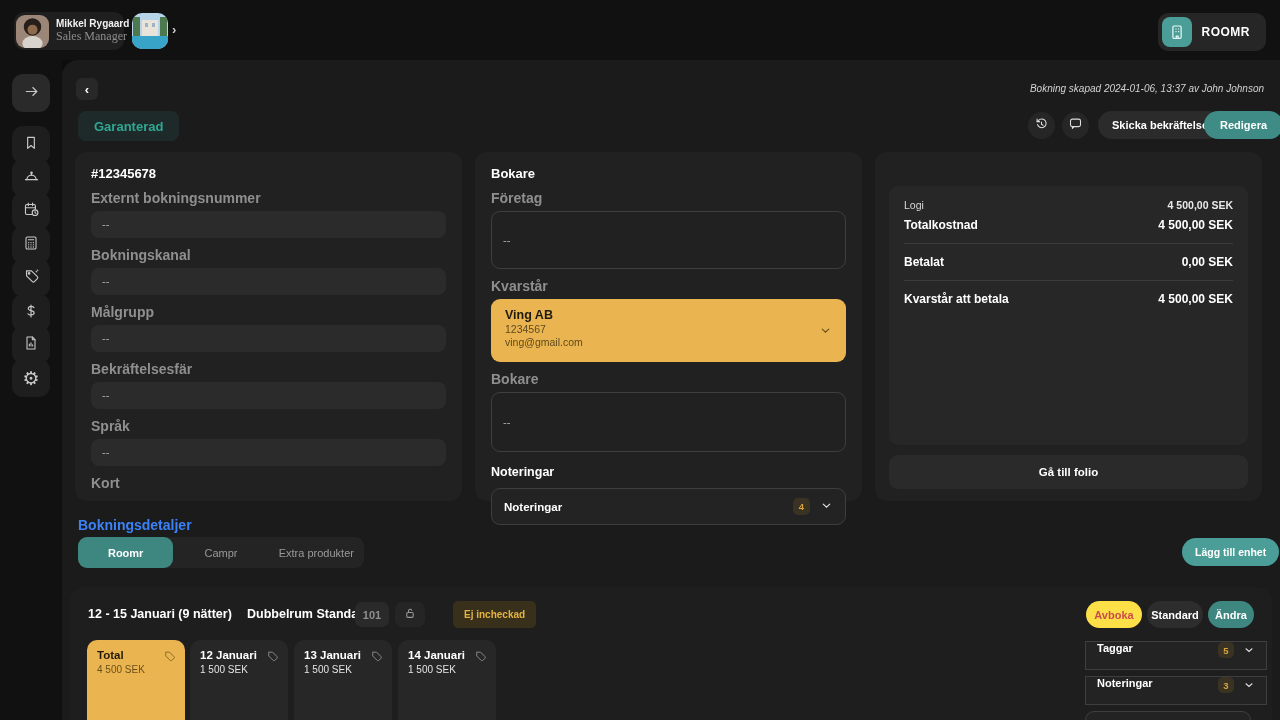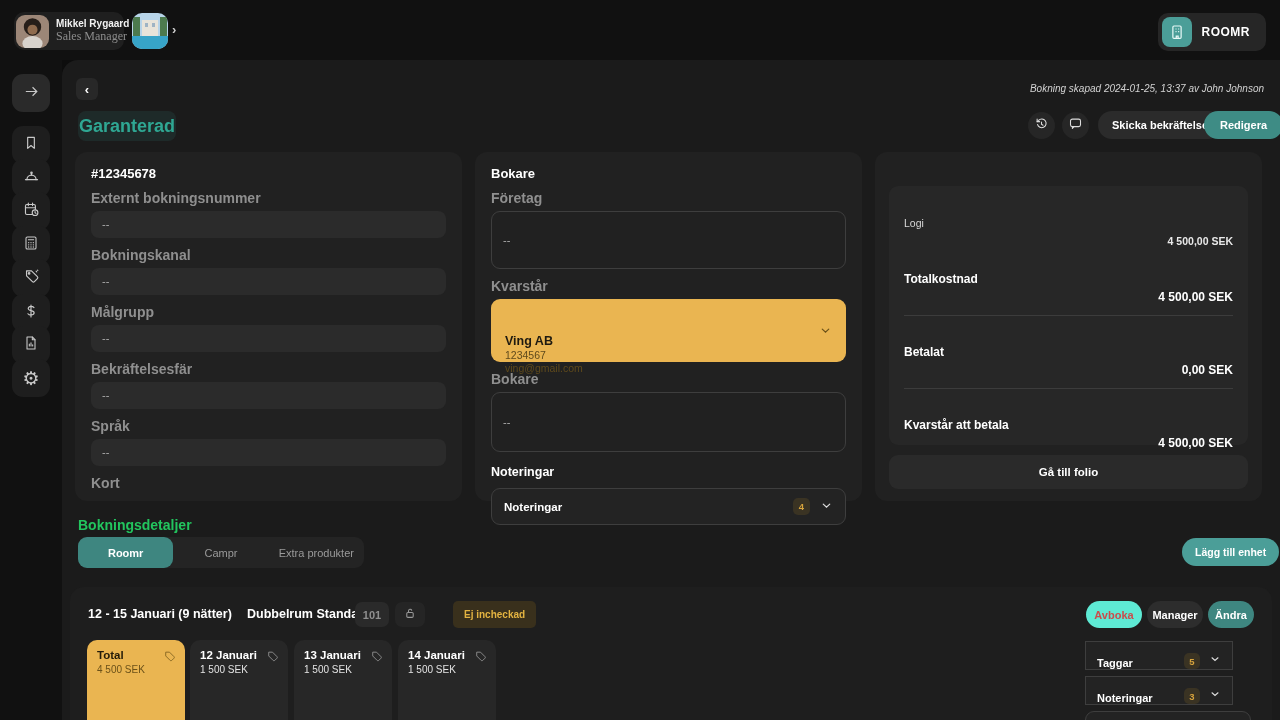--- a/index.html
+++ b/index.html
@@ -28,94 +28,94 @@
   .side-btn.first { background:#2a2a2a; }
   .side-btn svg { stroke:#c9c9c9; }
   .gear-glyph { color:#c9c9c9; font-size:19px; line-height:1; font-family:"DejaVu Sans", sans-serif; }
 
   
   #main { position:absolute; left:62px; top:60px; width:1218px; height:660px; background:#1b1b1b;
           border-top-left-radius:16px; }
   #back-btn { position:absolute; left:14px; top:18px; width:22px; height:22px; background:#282828; border-radius:6px;
               color:#fff; font-size:13px; font-weight:700; display:flex; align-items:center; justify-content:center; }
   #created { position:absolute; right:16px; top:23px; font-size:10px; font-style:italic; color:#d2d2d2; }
-  #status-badge { position:absolute; left:16px; top:51px; height:30px; padding:0 1px; background:rgba(56,160,146,.12);
-                  border-radius:8px; color:#2fa793; font-size:18px; font-weight:700; display:flex; align-items:center; }
+  #status-badge { position:absolute; left:16px; top:51px; height:30px; padding:0 16px; background:rgba(56,160,146,.12);
+                  border-radius:8px; color:#2fa793; font-size:13px; font-weight:700; display:flex; align-items:center; }
   .round-icon-btn { position:absolute; top:52px; width:27px; height:27px; border-radius:50%; background:#262626;
                     display:flex; align-items:center; justify-content:center; }
   #send-btn { position:absolute; left:1036px; top:51px; height:28px; padding:0 14px; background:#2b2b2b; border-radius:14px;
               color:#fff; font-size:11px; font-weight:700; display:flex; align-items:center; }
   #edit-btn { position:absolute; left:1142px; top:51px; height:28px; padding:0 16px; background:#3e8c85; border-radius:14px;
               color:#fff; font-size:11px; font-weight:700; display:flex; align-items:center; }
 
   
   .card { position:absolute; top:92px; width:387px; height:349px; background:#212121; border-radius:12px;
           padding:14px 16px; }
   .card-title { font-size:13px; font-weight:700; color:#fff; }
   .f-label { font-size:14px; font-weight:700; color:#8f8f8f; margin:9px 0 5px; }
   .f-input { height:27px; background:#2b2b2b; border-radius:8px; color:#aeaeae; font-size:11px;
              line-height:27px; padding:0 11px; }
   .outline-box { border:1px solid #3e3e3e; border-radius:9px; color:#aeaeae; font-size:11px;
                  display:flex; align-items:center; padding:0 11px; }
   #agency-box { background:#eab551; border-radius:9px; height:63px; padding:9px 14px; position:relative; }
-  #agency-box .nm { font-size:12.5px; font-weight:700; color:#1f1a10;margin-top:26px; }
+  #agency-box .nm { font-size:12.5px; font-weight:700; color:#1f1a10; }
   #agency-box .ln { font-size:10.5px; color:#5f4a1c; margin-top:1px; }
   #agency-box .chev { position:absolute; right:14px; top:24px; }
   .dd { border:1px solid #3e3e3e; background:#232323; border-radius:9px; display:flex; align-items:center; padding:0 12px; }
   .dd .dl { font-size:11.5px; font-weight:700; color:#fff; flex:1; }
   .count-badge { width:17px; height:17px; border-radius:5px; background:#3a3323; color:#d7a43d; font-size:9.5px;
                  font-weight:700; display:flex; align-items:center; justify-content:center; margin-right:10px; }
   .sub-head { font-size:12.5px; font-weight:700; color:#fff; }
 
   #pay-panel { position:absolute; left:14px; right:14px; top:34px; height:259px; background:#272727; border-radius:9px;
                padding:13px 15px; }
   .pay-row { display:flex; justify-content:space-between; align-items:center; }
   .pay-row .pl { font-size:10.5px; color:#d8d8d8; }
-  .pay-row .pv { font-size:10.5px; font-weight:700; color:#e9e9e9;margin-top:36px; }
+  .pay-row .pv { font-size:10.5px; font-weight:700; color:#e9e9e9; }
   .pay-row.bold .pl, .pay-row.bold .pv { font-size:12px; font-weight:700; color:#fff; }
   .pay-div { border-top:1px solid #3c3c3c; margin:11px 0; }
   #folio-btn { position:absolute; left:14px; right:14px; top:303px; height:34px; background:#2a2a2a; border-radius:9px;
                color:#fff; font-size:11.5px; font-weight:700; display:flex; align-items:center; justify-content:center; }
 
   
-  #details-title { position:absolute; left:16px; top:457px; font-size:14px; font-weight:700; color:#22c55e; }
+  #details-title { position:absolute; left:16px; top:457px; font-size:14px; font-weight:700; color:#3b82f6; }
   #tabs { position:absolute; left:16px; top:477px; width:286px; height:31px; background:#242424; border-radius:9px;
           display:flex; }
   .tab { flex:1; display:flex; align-items:center; justify-content:center; font-size:11px; color:#9a9a9a; }
   .tab.active { background:#3e8680; border-radius:9px; color:#fff; font-weight:700; }
   #add-unit-btn { position:absolute; left:1120px; top:478px; height:28px; padding:0 13px; background:#4b9e98;
                   border-radius:14px; color:#fff; font-size:10.5px; font-weight:700; display:flex; align-items:center; }
 
   
   #unit-section { position:absolute; left:8px; top:527px; width:1202px; height:140px; background:#1e1e1e;
                   border-radius:14px 14px 0 0; }
   #unit-date { position:absolute; left:18px; top:20px; font-size:12.5px; font-weight:700; color:#fff; }
   #unit-room { position:absolute; left:177px; top:20px; font-size:12.5px; font-weight:700; color:#fff; }
   #room-no-pill { position:absolute; left:285px; top:15px; width:34px; height:25px; background:#2a2a2a; border-radius:7px;
                   color:#8f8f8f; font-size:11px; font-weight:700; display:flex; align-items:center; justify-content:center; }
   #lock-pill { position:absolute; left:325px; top:15px; width:30px; height:25px; background:#252525; border-radius:7px;
                display:flex; align-items:center; justify-content:center; }
   #unit-status { position:absolute; left:383px; top:14px; height:27px; padding:0 11px; background:#39301c; border-radius:5px;
                  color:#e3b341; font-size:10px; font-weight:700; display:flex; align-items:center; }
   .unit-btn { position:absolute; top:14px; height:27px; border-radius:14px; font-size:11px; font-weight:700;
               display:flex; align-items:center; justify-content:center; }
-  #cancel-btn { left:1016px; width:56px; background:#5eead4; color:#cb4b4b; }
+  #cancel-btn { left:1016px; width:56px; background:#fde047; color:#cb4b4b; }
   #charge-btn { left:1077px; width:56px; background:#2d2d2d; color:#fff; }
   #change-btn { left:1138px; width:46px; background:#3e8680; color:#fff; }
 
   .day-card { position:absolute; top:53px; width:98px; height:92px; background:#272727; border-radius:10px; padding:9px 10px; }
   .day-card .dt { font-size:11.5px; font-weight:700; color:#fff; }
   .day-card .dp { font-size:10px; color:#e3e3e3; margin-top:3px; }
   .day-card .tag-ic { position:absolute; right:9px; top:9px; }
   .day-card.hl { background:#eab551; }
   .day-card.hl .dt { color:#241c09; }
   .day-card.hl .dp { color:#6b5119; }
 
-  .mini-dd { position:absolute; left:1015px; width:148px; height:29px; border:1px solid #3e3e3e; background:#232323;
-             border-radius:0; display:flex; align-items:flex-end; padding:0 11px; }
+  .mini-dd { position:absolute; left:1015px; width:182px; height:29px; border:1px solid #3e3e3e; background:#232323;
+             border-radius:0; display:flex; align-items:flex-start; padding:0 11px; }
   .mini-dd .dl { font-size:11px; font-weight:700; color:#fff; flex:1; }
   .mini-dd .count-badge { width:16px; height:16px; margin-right:9px; }
   #third-dd { position:absolute; left:1015px; top:124px; width:166px; height:20px; border:1px solid #3e3e3e;
               background:#232323; border-radius:9px; }
 </style>
 </head>
 <body>
 
 <div id="topbar">
   <div id="profile">
@@ -209,21 +209,21 @@
         </svg></span>
   </div>
   <div class="side-btn" style="top:299px">
     <span class="gear-glyph">⚙</span>
   </div>
 </div>
 
 <div id="main">
 
   <div id="back-btn">‹</div>
-  <div id="created">Bokning skapad 2024-01-25, 13:37 av John Johnson</div>
+  <div id="created">Bokning skapad 2024-01-06, 13:37 av John Johnson</div>
   <div id="status-badge">Garanterad</div>
 
   <div class="round-icon-btn" style="left:966px">
     <span><svg width="15" height="15" viewBox="0 0 24 24" fill="none" stroke="#ddd" stroke-width="1.7" stroke-linecap="round">
           <path d="M5 5v4h4"></path>
           <path d="M5.6 13.5a7 7 0 1 0 1.7-6.6L5 9"></path>
           <path d="M12 9.8v3.4l2.4 1.5"></path>
         </svg></span>
   </div>
   <div class="round-icon-btn" style="left:1000px">
@@ -313,21 +313,21 @@
     <div id="room-no-pill">101</div>
     <div id="lock-pill">
       <span><svg width="14" height="14" viewBox="0 0 24 24" fill="none" stroke="#9a9a9a" stroke-width="1.8" stroke-linecap="round">
             <rect x="6.5" y="11" width="11" height="8.5" rx="2"></rect>
             <path d="M9.5 11V8.3a2.8 2.8 0 0 1 5.4-1"></path>
           </svg></span>
     </div>
     <div id="unit-status">Ej incheckad</div>
 
     <div class="unit-btn" id="cancel-btn">Avboka</div>
-    <div class="unit-btn" id="charge-btn">Manager</div>
+    <div class="unit-btn" id="charge-btn">Standard</div>
     <div class="unit-btn" id="change-btn">Ändra</div>
 
     <div class="day-card hl" style="left:17px">
       <div class="dt">Total</div>
       <div class="dp">4 500 SEK</div>
       <span class="tag-ic"><svg width="13" height="13" viewBox="0 0 24 24" fill="none" stroke="#8a6a24" stroke-width="1.8" stroke-linejoin="round">
             <path d="M12 4H5v7l8.3 8.3a2 2 0 0 0 2.8 0l4.2-4.2a2 2 0 0 0 0-2.8z"></path>
           </svg></span>
     </div>
     <div class="day-card" style="left:120px">

